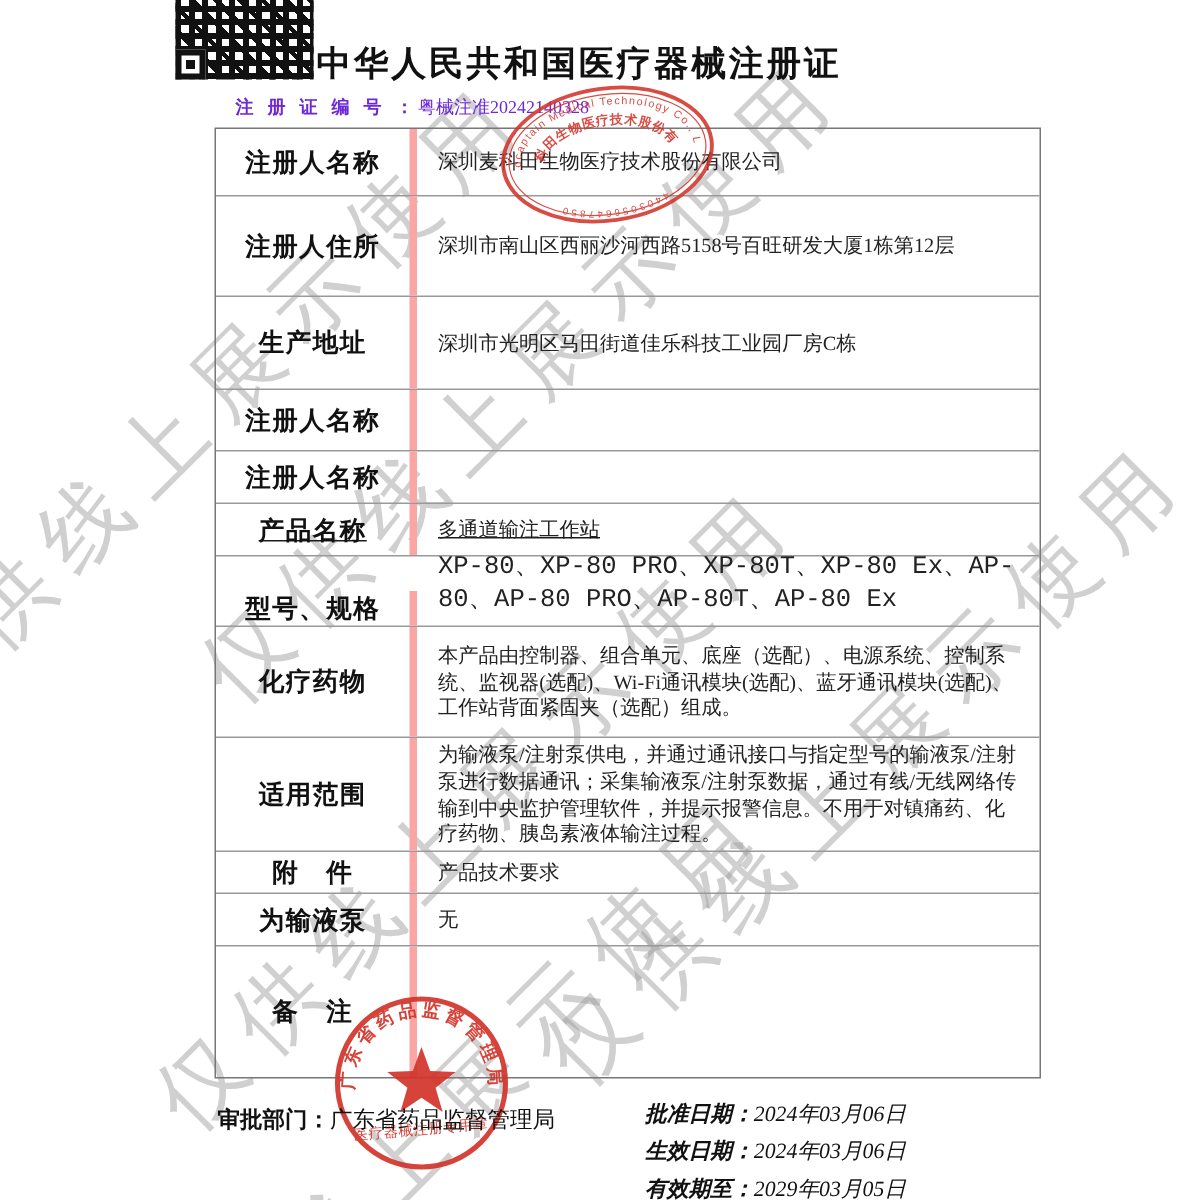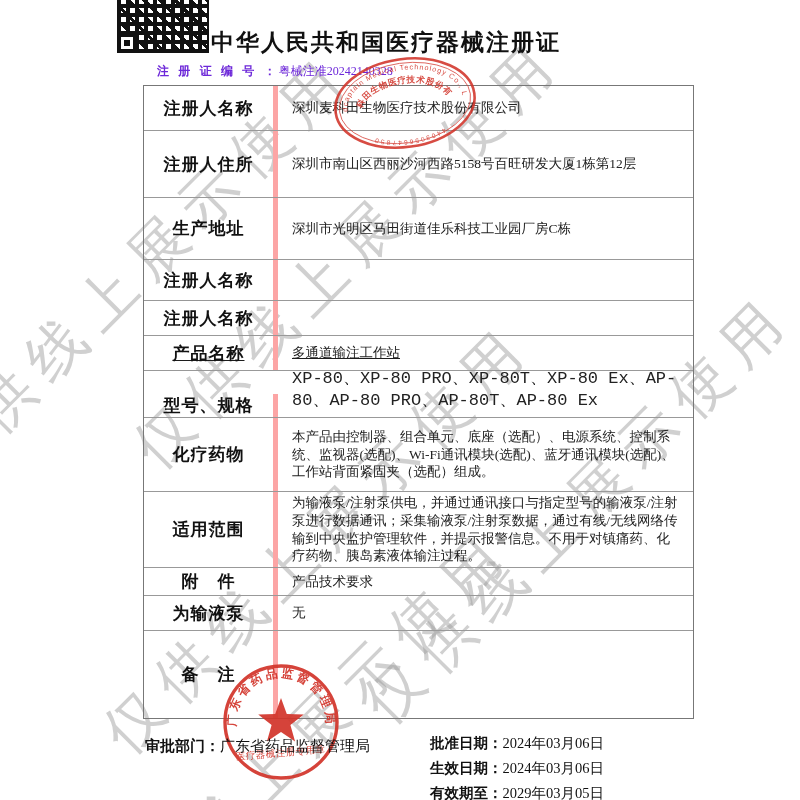--- a/index.html
+++ b/index.html
@@ -52,21 +52,21 @@
 
   
   .company-seal{position:absolute;left:330px;top:53px;width:150px;height:100px;z-index:4;
       transform:rotate(-8deg);opacity:.88;}
   .authority-seal{position:absolute;left:222px;top:663px;width:118px;height:118px;z-index:4;opacity:.92;}
 
   
   .approval-line{position:absolute;left:145px;top:737px;z-index:5;font-size:15px;color:#111;text-align:center;}
   .approval-label{font-family:"Liberation Sans","DejaVu Sans",sans-serif;font-weight:700;}
   .dates{position:absolute;left:430px;top:731px;z-index:5;}
-  .date-line{height:25px;line-height:25px;font-size:14.5px;color:#111;}
+  .date-line{height:25px;line-height:25px;font-size:14.5px;color:#111;font-style:italic;}
   .date-label{font-family:"Liberation Sans","DejaVu Sans",sans-serif;font-weight:700;}
   .seal-text{font-family:"Liberation Sans","DejaVu Sans",sans-serif;}
 </style>
 </head>
 <body>
 
 <div class="page">
 
   <span class="wm wm1">仅供线上展示使用</span>
   <span class="wm wm2">仅供线上展示使用</span>

